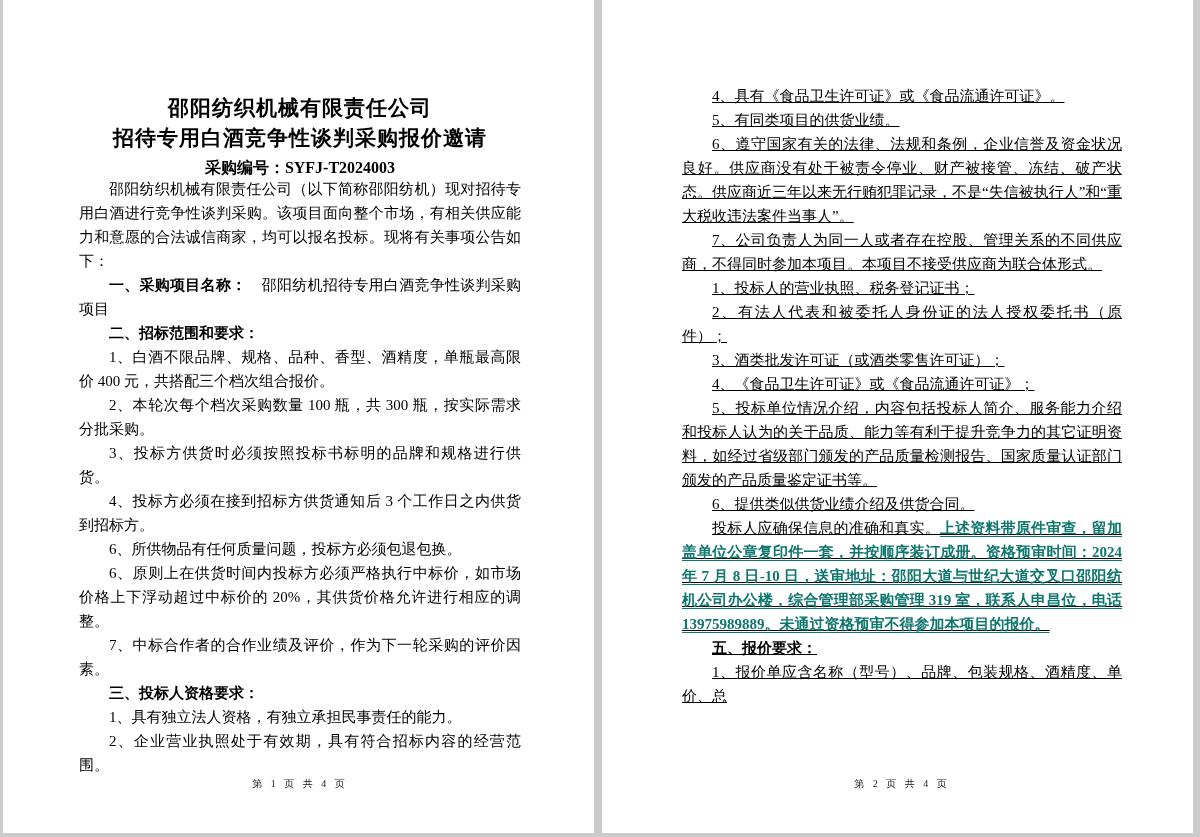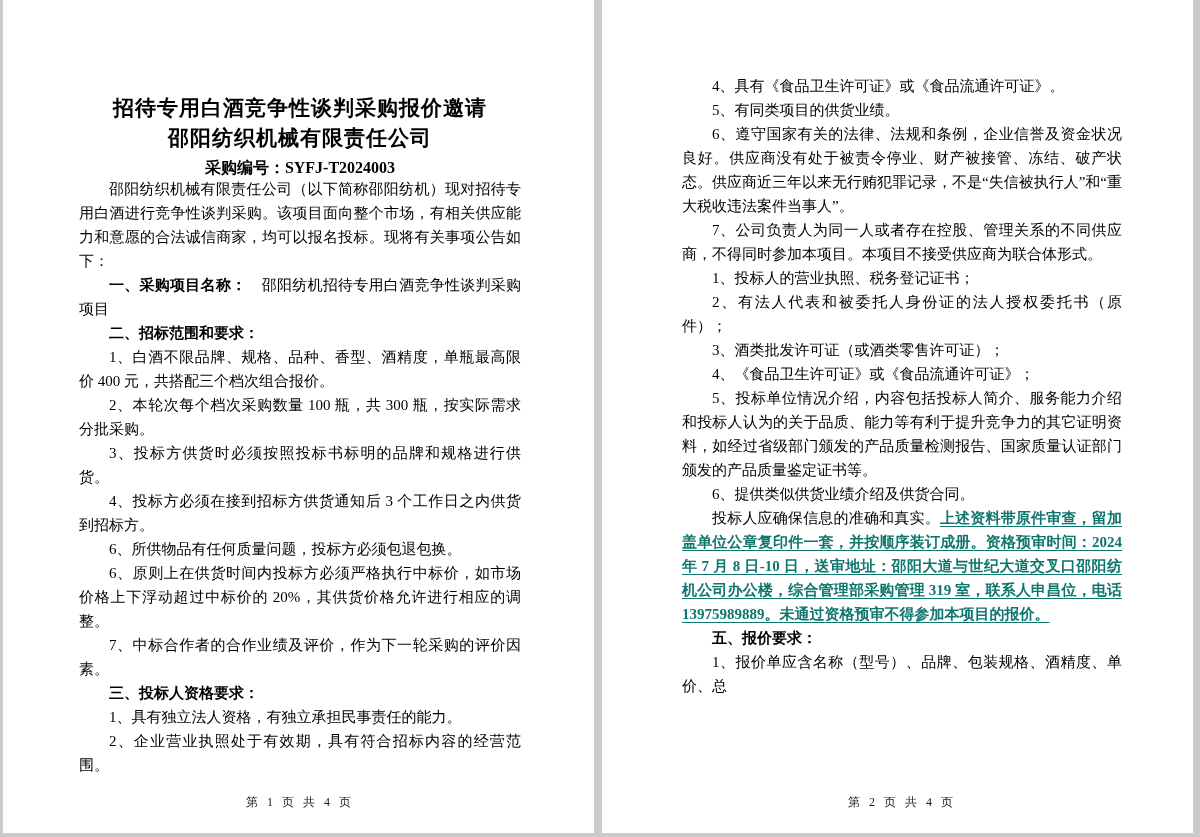--- a/index.html
+++ b/index.html
@@ -42,52 +42,52 @@
   }
 
   .bodytext {
     position: absolute;
     font-size: 15px;
     line-height: 24px;
     text-align: justify;
     text-justify: inter-ideograph;
   }
   #page1 .bodytext { left: 76px; top: 177px; width: 442px; }
-  #page2 .bodytext { left: 80px; top: 74px;  width: 440px; }
+  #page2 .bodytext { left: 80px; top: 84px;  width: 440px; text-decoration: underline; }
 
   .para { margin: 0; text-indent: 2em; }
   .seg-normal { font-weight: 400; }
   .seg-bold   { font-weight: 700; }
   .seg-link   {
     font-weight: 700;
     color: #0f766e;
     text-decoration: underline;
     text-underline-offset: 3px;
   }
 
   .footer {
     position: absolute;
-    top: 794px;
+    top: 777px;
     text-align: center;
-    font-size: 12px;
+    font-size: 10px;
     letter-spacing: 3px;
     color: #1a1a1a;
   }
   #page1 .footer { left: 76px; width: 442px; }
   #page2 .footer { left: 80px; width: 440px; }
 </style>
 </head>
 <body>
 
 <div id="viewer">
 
   <div class="page" id="page1">
     <div class="head">
+      <div class="title">邵阳纺织机械有限责任公司</div>
       <div class="title">招待专用白酒竞争性谈判采购报价邀请</div>
-      <div class="title">邵阳纺织机械有限责任公司</div>
       <div class="subtitle">采购编号：SYFJ-T2024003</div>
     </div>
     <div class="bodytext">
         <p class="para"><span class="seg-normal">邵阳纺织机械有限责任公司（以下简称邵阳纺机）现对招待专用白酒进行竞争性谈判采购。该项目面向整个市场，有相关供应能力和意愿的合法诚信商家，均可以报名投标。现将有关事项公告如下：</span></p>
         <p class="para"><span class="seg-bold">一、采购项目名称：</span><span class="seg-normal">　邵阳纺机招待专用白酒竞争性谈判采购项目</span></p>
         <p class="para"><span class="seg-bold">二、招标范围和要求：</span></p>
         <p class="para"><span class="seg-normal">1、白酒不限品牌、规格、品种、香型、酒精度，单瓶最高限价 400 元，共搭配三个档次组合报价。</span></p>
         <p class="para"><span class="seg-normal">2、本轮次每个档次采购数量 100 瓶，共 300 瓶，按实际需求分批采购。</span></p>
         <p class="para"><span class="seg-normal">3、投标方供货时必须按照投标书标明的品牌和规格进行供货。</span></p>
         <p class="para"><span class="seg-normal">4、投标方必须在接到招标方供货通知后 3 个工作日之内供货到招标方。</span></p>

